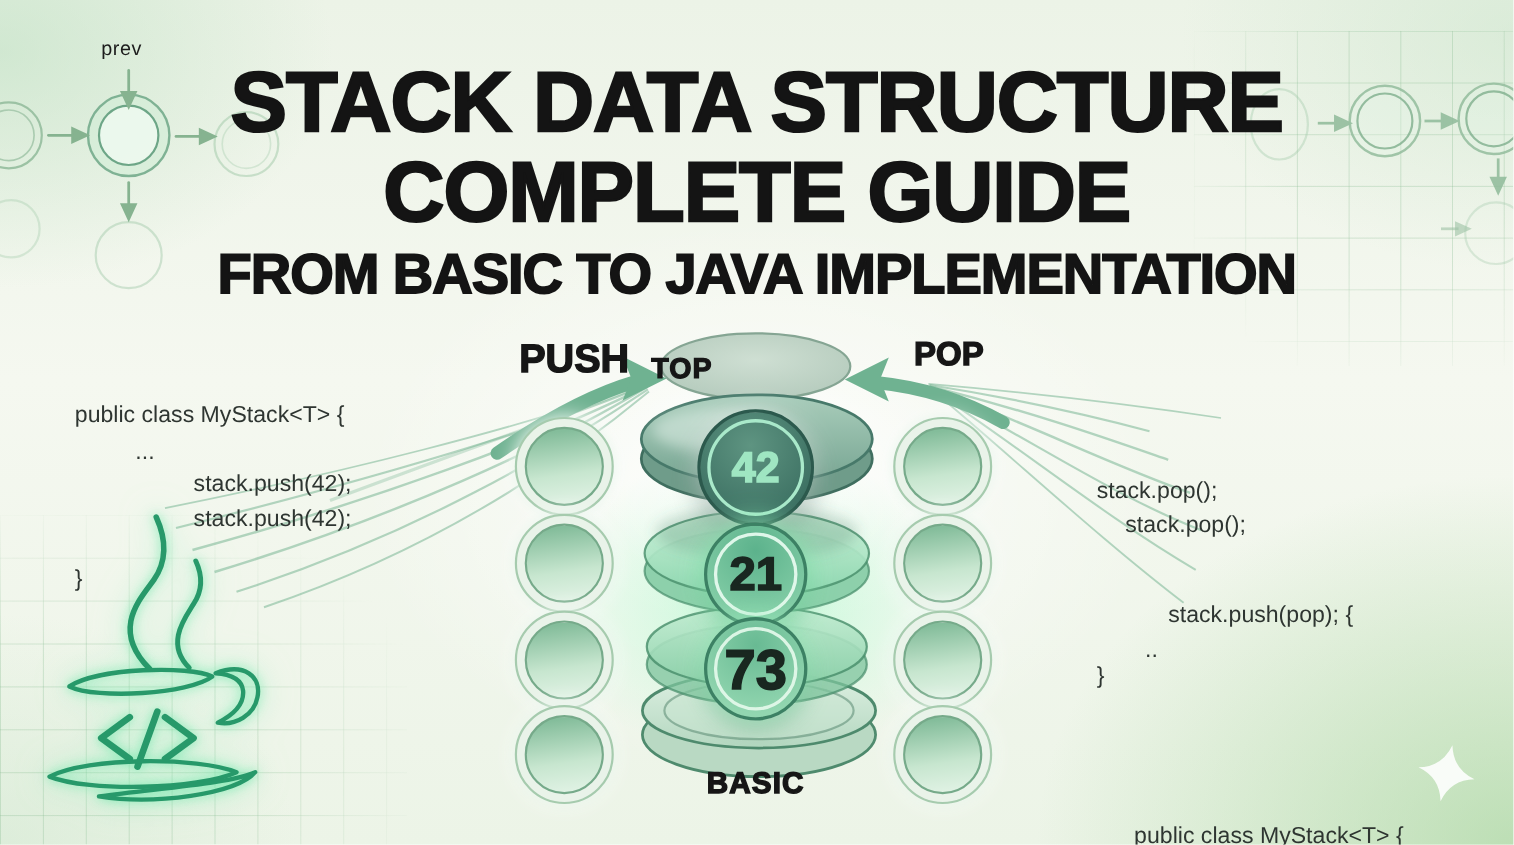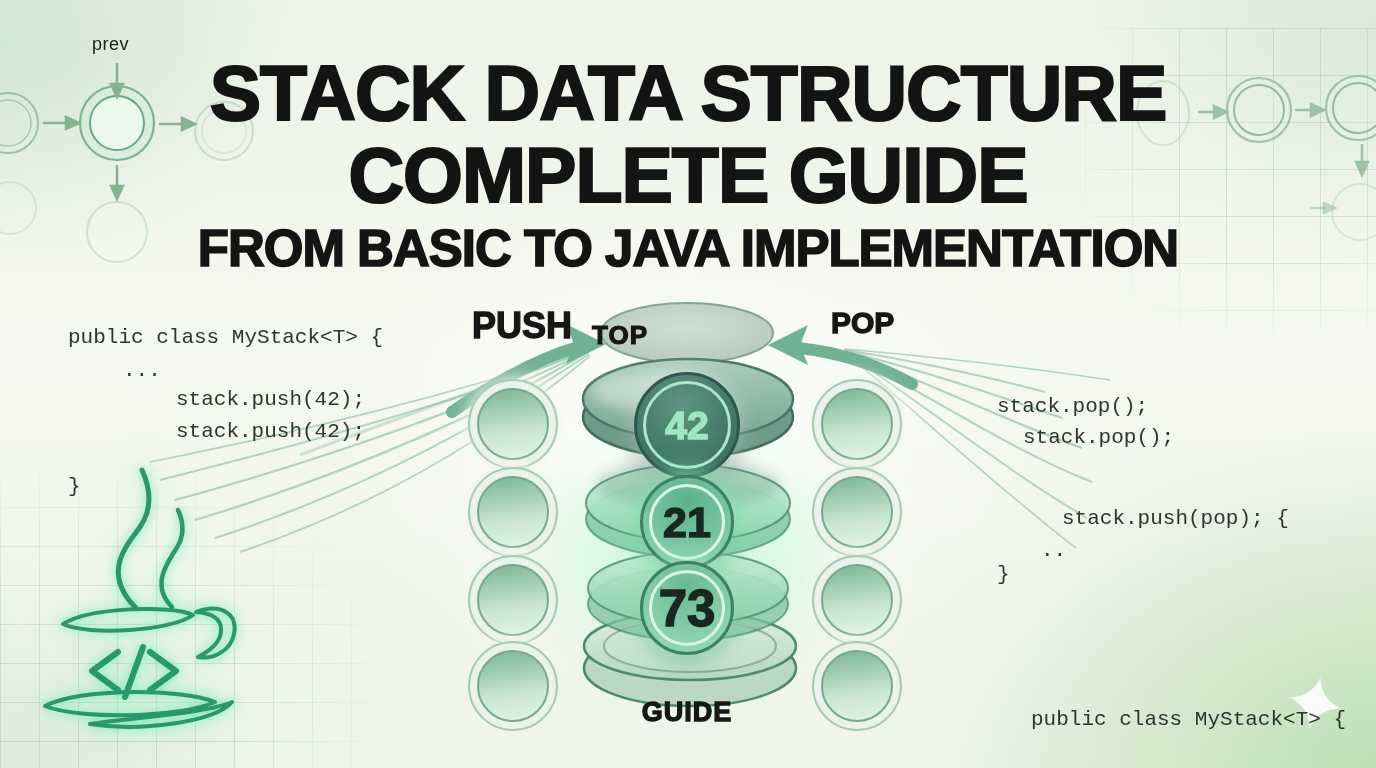--- a/index.html
+++ b/index.html
@@ -40,22 +40,22 @@
   .title-2 { top:137px; font-size:77px; }
   .subtitle { position:absolute; left:0; top:223px; width:100%; text-align:center; color:#141414;
     font-weight:700; line-height:1; font-size:51px; letter-spacing:-1px; -webkit-text-stroke:1.6px #141414; }
   .prev { position:absolute; left:92px; top:34px; font-size:18px; color:#1c1c1c; letter-spacing:.5px; }
   .lbl { position:absolute; color:#161616; font-weight:700; line-height:1; -webkit-text-stroke:1.3px #161616; }
   .lbl-push { left:472px; top:308px; font-size:36px; }
   .lbl-pop  { left:831px; top:308px; font-size:30px; }
   .lbl-top    { left:592px; top:322px; width:190px; text-align:left; font-size:26px; letter-spacing:1px; -webkit-text-stroke:1.1px #161616; }
   .lbl-bottom { left:587px; top:699px; width:200px; text-align:center; font-size:27px; letter-spacing:1px; }
   
-  .code { position:absolute; font-family:Liberation Mono, monospace; font-size:21px;
-    color:#2e3531; line-height:1; white-space:pre; }
+  .code { position:absolute; font-family:Liberation Sans, sans-serif; font-size:21px;
+    color:#2e3531; line-height:1; white-space:pre;margin-top:40px; }
   
   .side-circle { position:absolute; width:90px; height:90px; border-radius:50%;
     background:#e9f3e9; border:2px solid #a6cbae;
     box-shadow:0 0 20px rgba(255,255,255,.95), 0 0 10px rgba(170,220,185,.4); }
   .side-inner { position:absolute; inset:7px; border-radius:50%;
     border:2px solid #76aa8a;
     background:linear-gradient(172deg, #84bd9b 8%, #c7e6cf 60%, #e0f2e4 95%); }
   
   .token { position:absolute; border-radius:50%; display:flex; align-items:center; justify-content:center; }
   .token-ring { position:absolute; inset:6px; border-radius:50%; }
@@ -261,21 +261,21 @@
   </div>
 
   <div class="prev">prev</div>
   <h1 class="title-line title-1">STACK DATA STRUCTURE</h1>
   <h1 class="title-line title-2">COMPLETE GUIDE</h1>
   <h2 class="subtitle">FROM BASIC TO JAVA IMPLEMENTATION</h2>
 
   <div class="lbl lbl-push">PUSH</div>
   <div class="lbl lbl-pop">POP</div>
   <div class="lbl lbl-top">TOP</div>
-  <div class="lbl lbl-bottom">GUIDE</div>
+  <div class="lbl lbl-bottom">BASIC</div>
 
   <div class="code" style="left:68px;  top:327px;">public class MyStack&lt;T&gt; {</div>
   <div class="code" style="left:123px; top:360px;">...</div>
   <div class="code" style="left:176px; top:389px;">stack.push(42);</div>
   <div class="code" style="left:176px; top:421px;">stack.push(42);</div>
   <div class="code" style="left:68px;  top:476px;">}</div>
 
   <div class="code" style="left:997px;  top:396px;">stack.pop();</div>
   <div class="code" style="left:1023px; top:427px;">stack.pop();</div>
   <div class="code" style="left:1062px; top:508px;">stack.push(pop); {</div>

